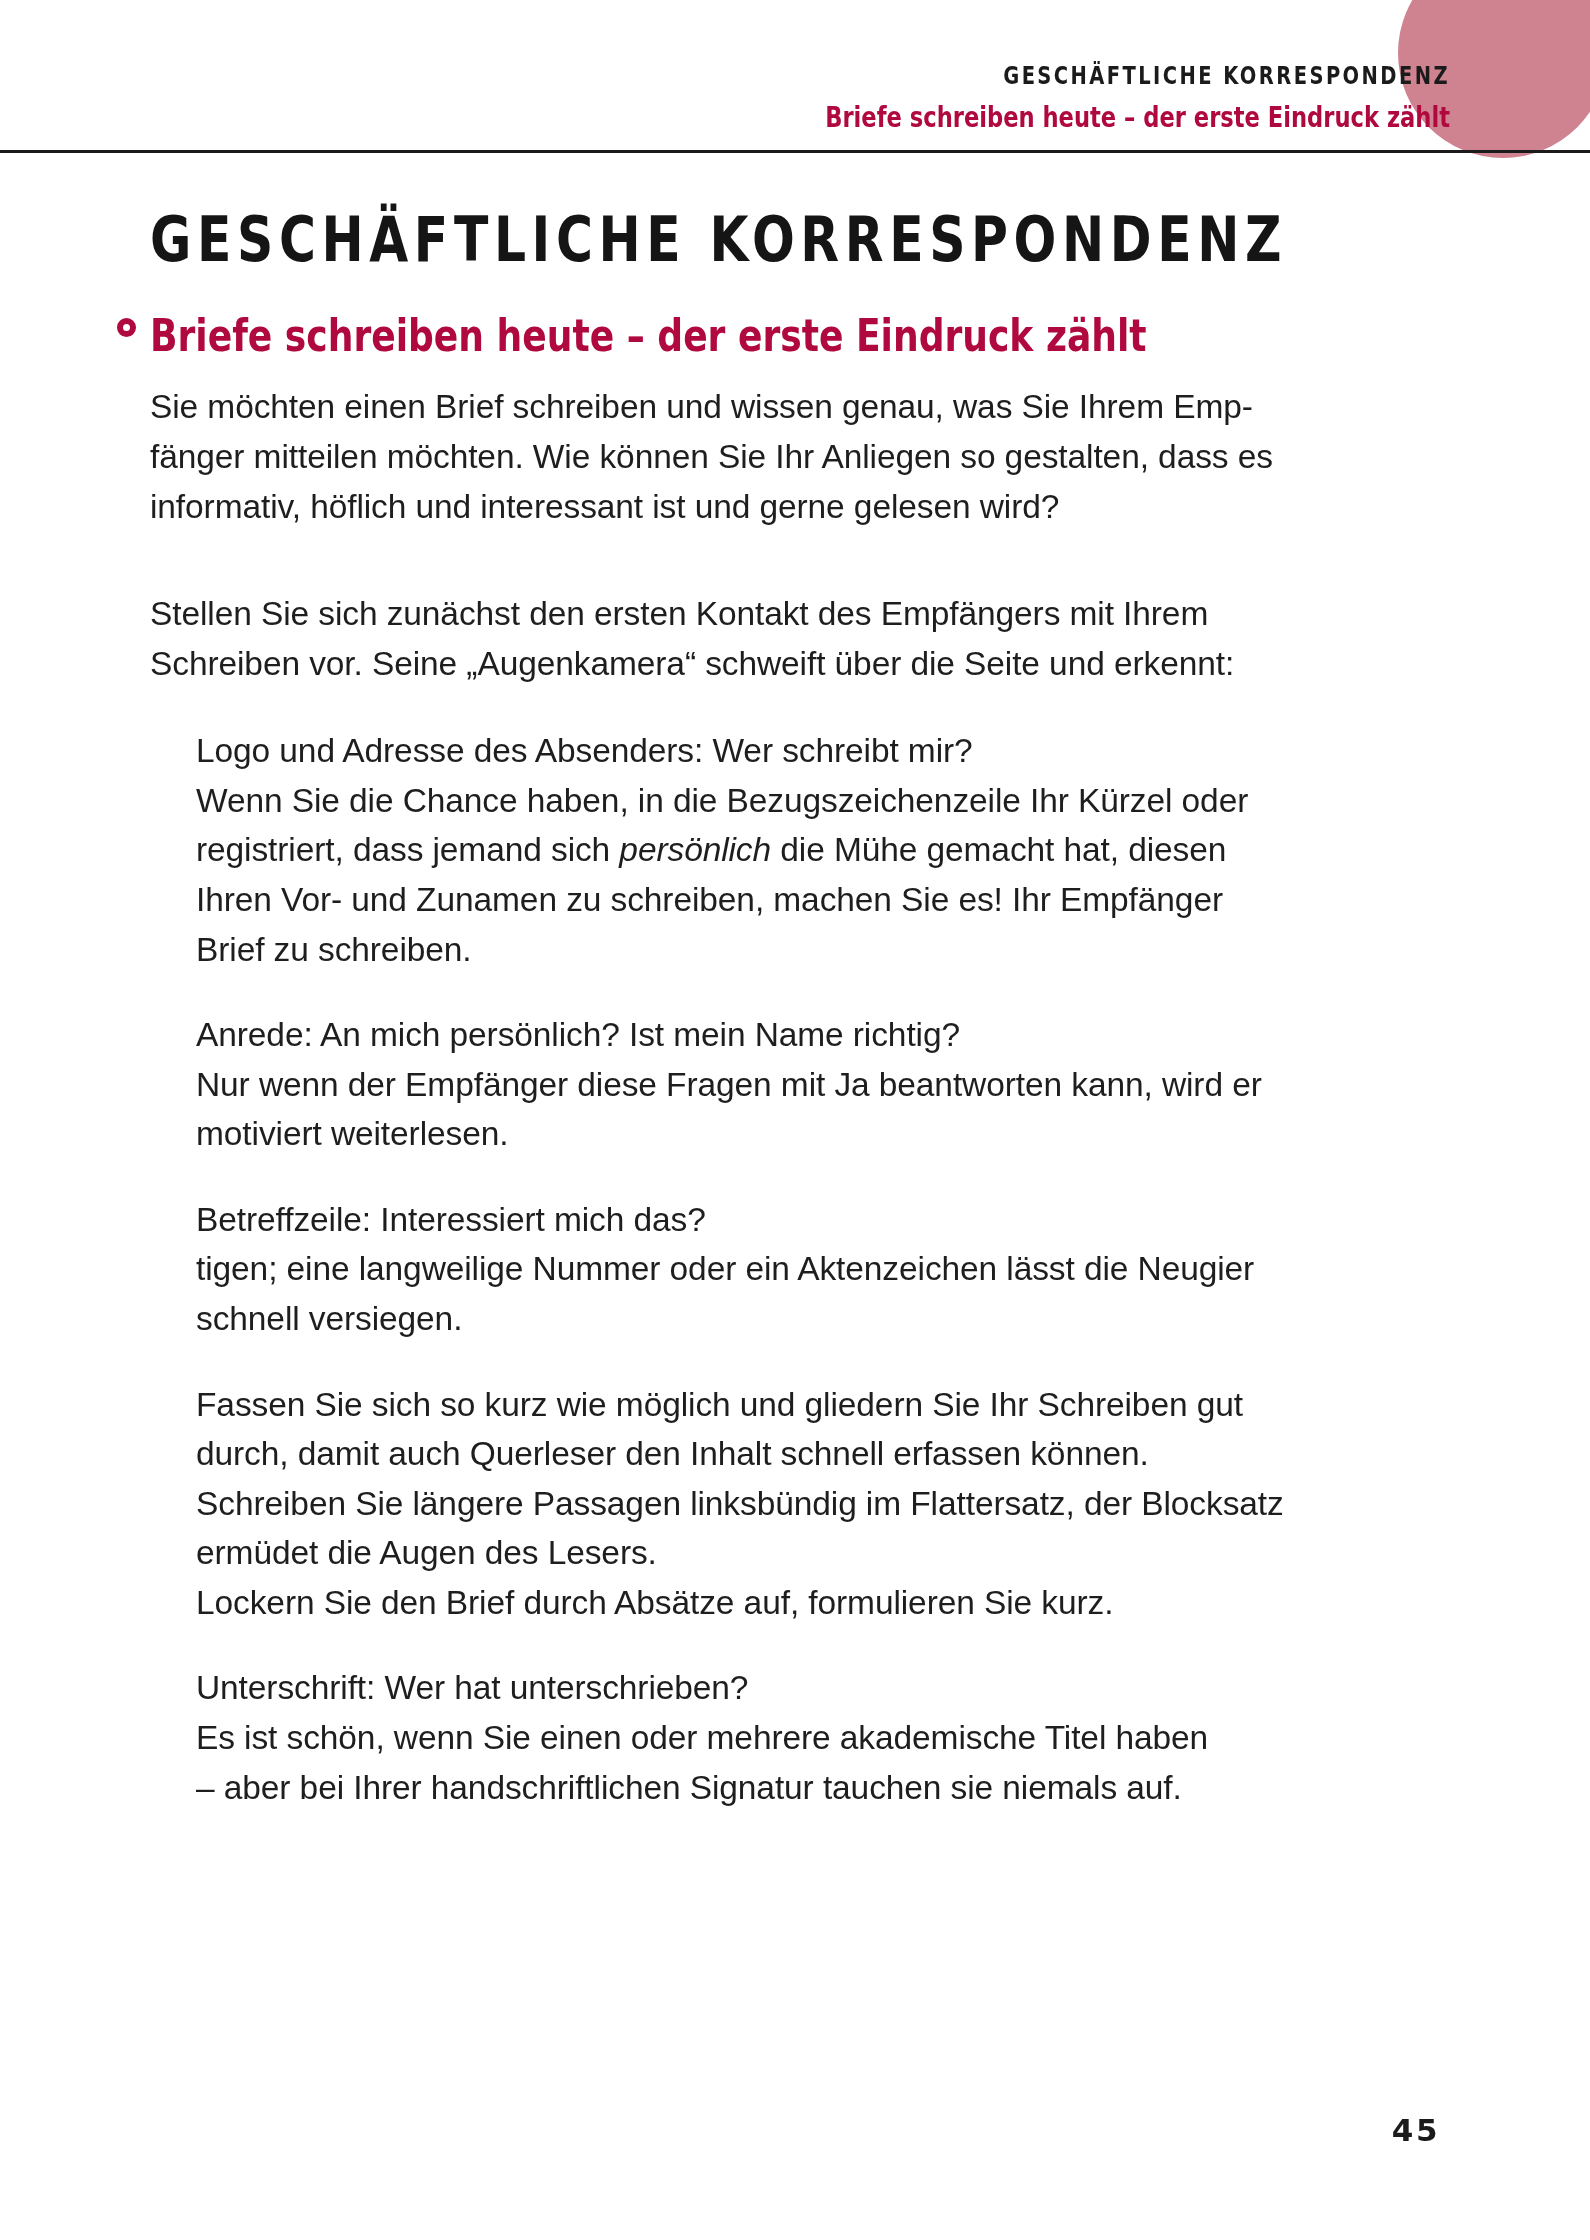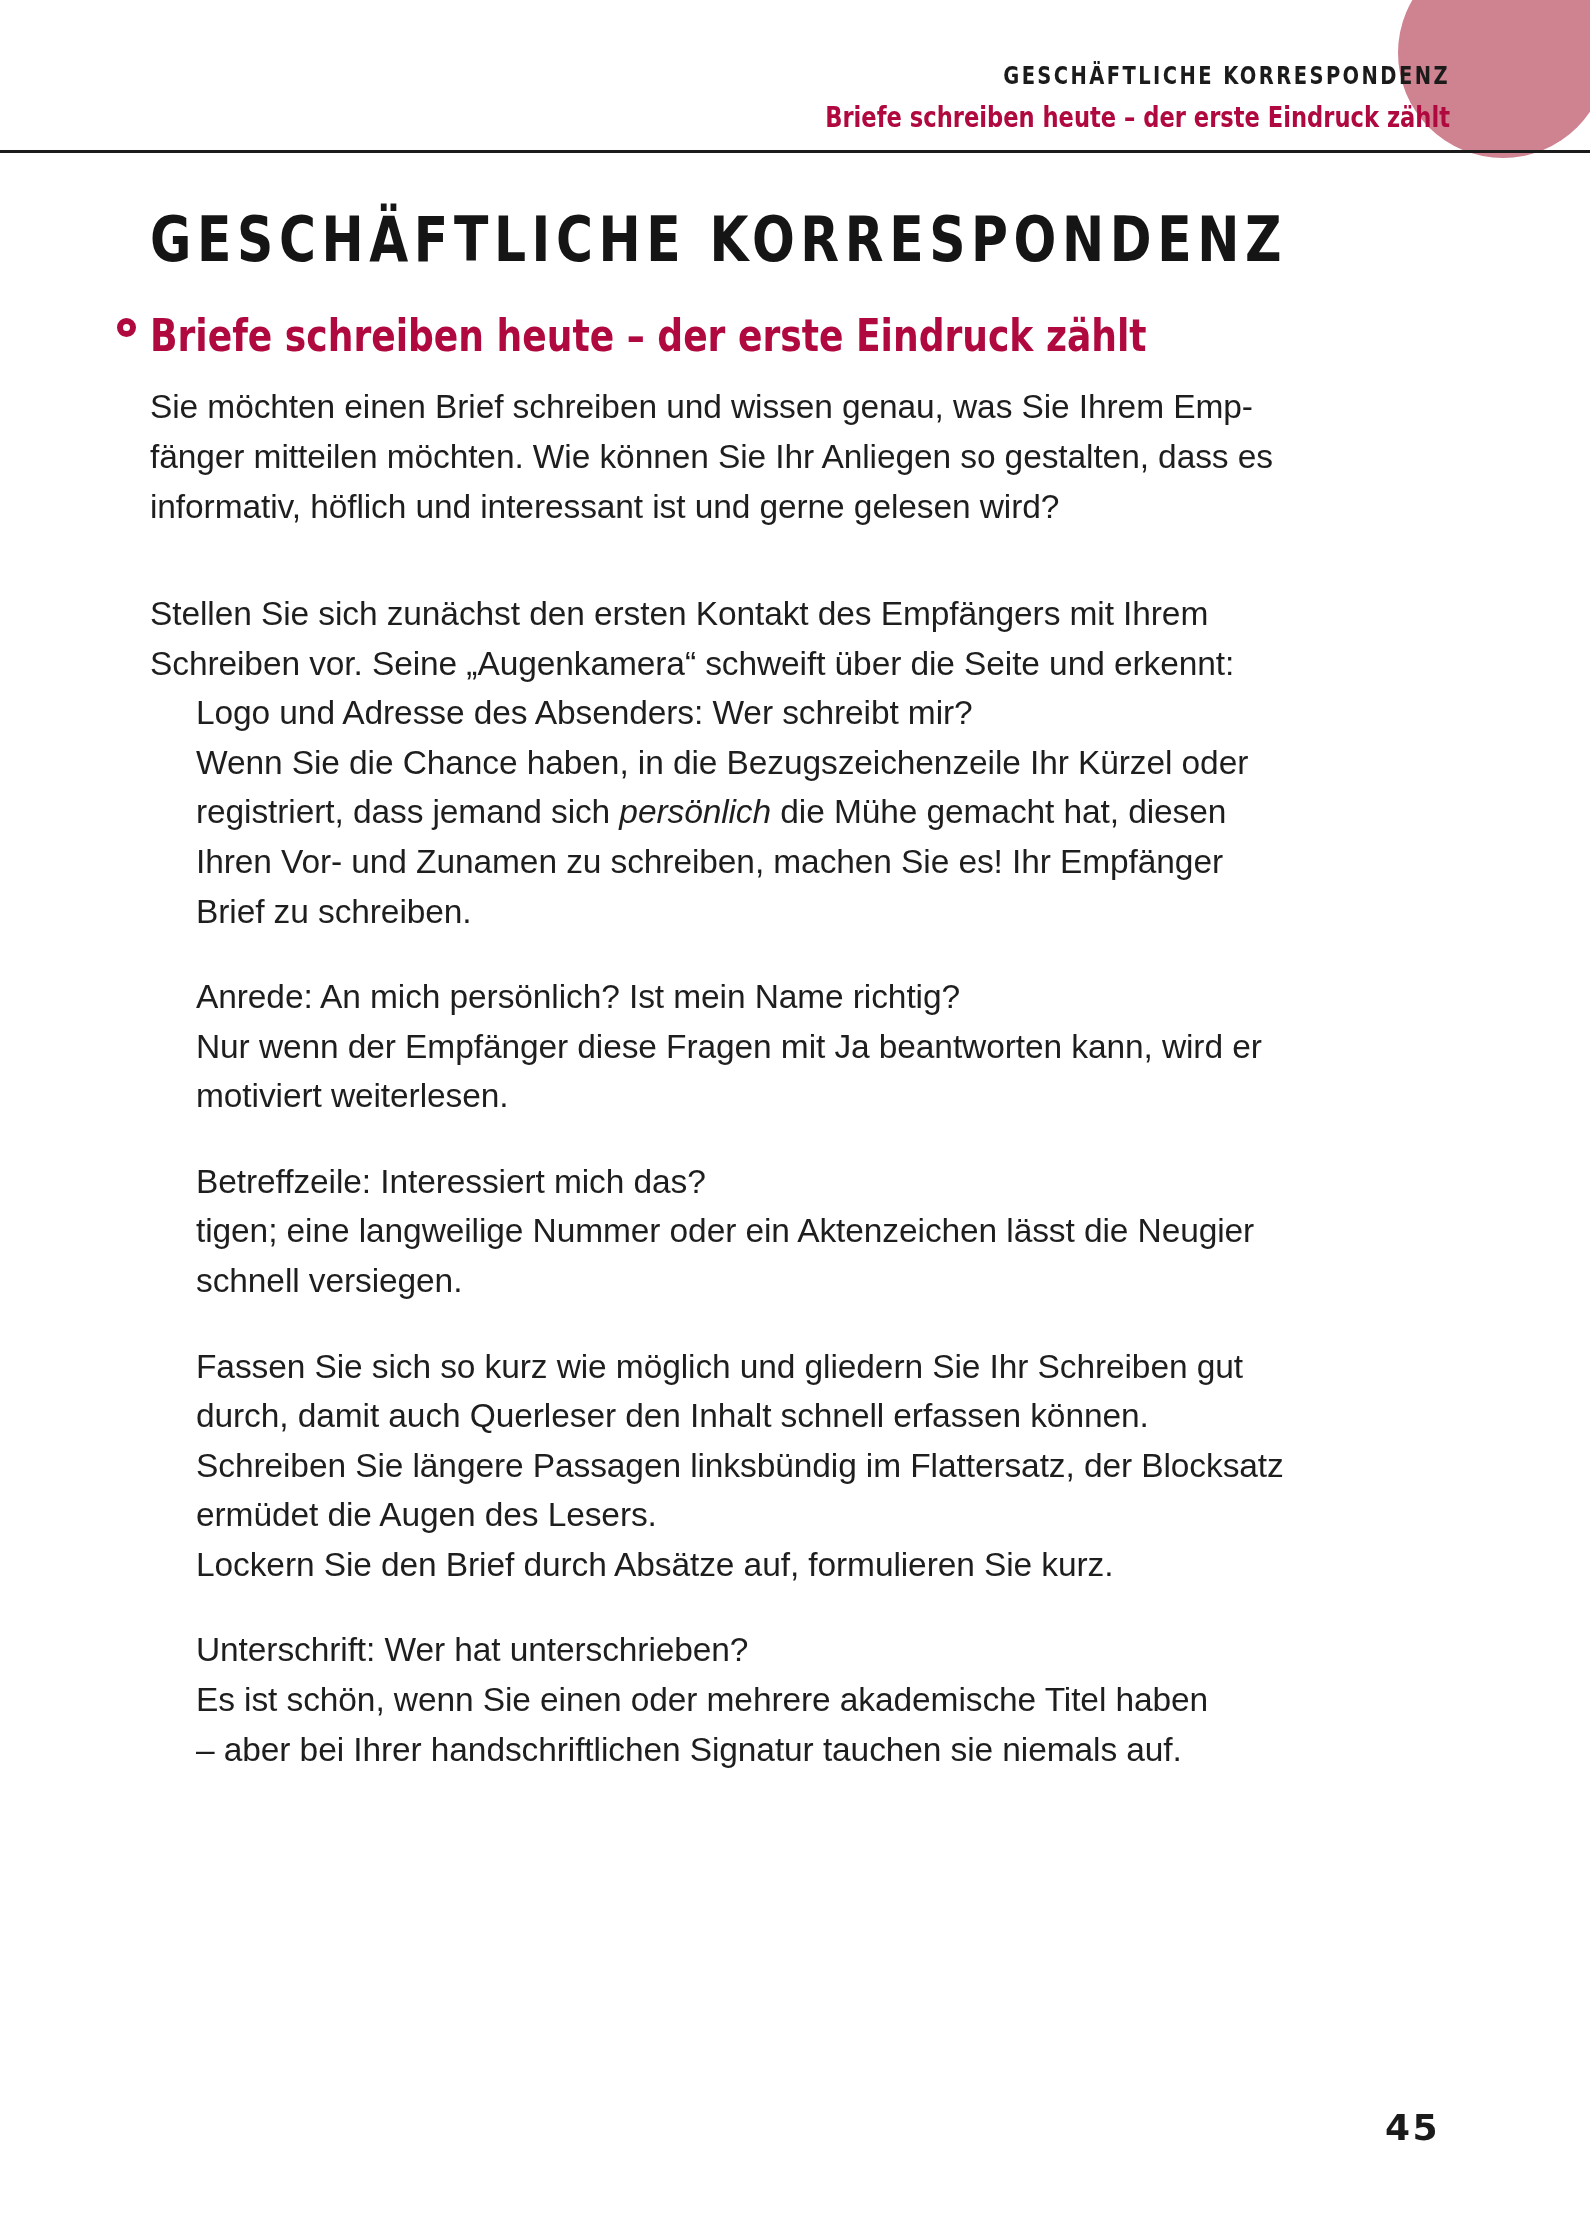--- a/index.html
+++ b/index.html
@@ -133,39 +133,40 @@
   }
   .para {
     margin: 0;
     padding: 0;
   }
 
   .block-intro { margin-top: 20px; }
   .block-second { margin-top: 58px; }
 
   .list {
+    margin-top: 38px;
     padding-left: 46px;
   }
   .list-item { margin-bottom: 36px; }
   .list-item:last-child { margin-bottom: 0; }
 
   .lead { font-weight: normal; text-align: right; }
   .ital { font-style: italic; }
 
   .line { display: block; white-space: nowrap; }
 
   
   .folio {
     position: absolute;
     bottom: 92px;
     right: 150px;
     z-index: 3;
     font-family: "DejaVu Sans", sans-serif;
     font-weight: bold;
-    font-size: 36px;
+    font-size: 31px;
     letter-spacing: 2.5px;
     color: #1b1b1b;
   }
 </style>
 </head>
 <body>
 
 <div class="deco-circle"></div>
 
 <div class="runhead">

